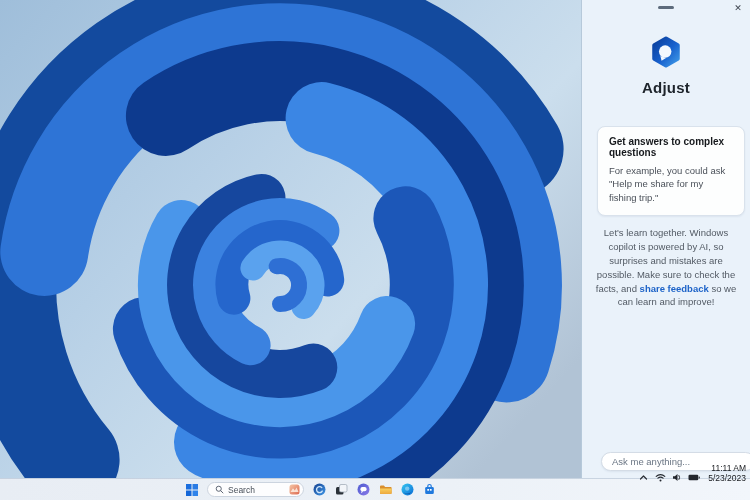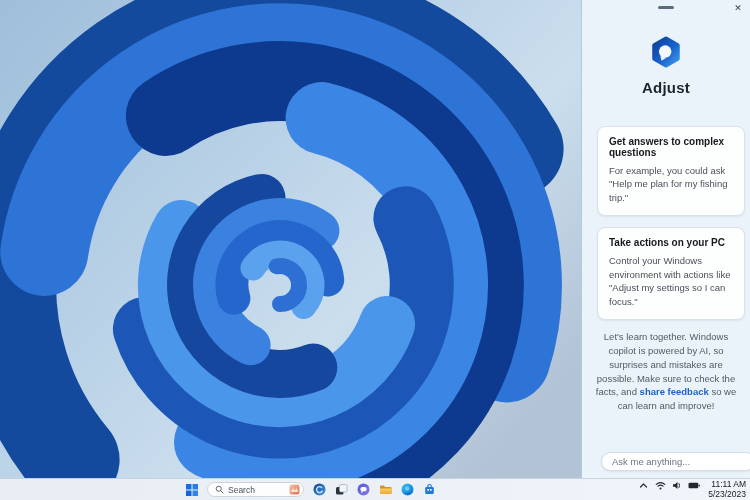--- a/index.html
+++ b/index.html
@@ -43,22 +43,22 @@
     background:linear-gradient(90deg,#e8edf4 0%, #ecf1f7 60%, #f2f6fb 100%);
     border-top:1px solid rgba(170,185,205,.55); }
   .apps { position:absolute; left:185px; top:0; bottom:0; display:flex;
     align-items:center; gap:9px; }
   .tb-icon { width:13px; height:13px; display:flex; align-items:center;
     justify-content:center; cursor:pointer; }
   .search-pill { width:97px; height:15px; border-radius:8px; background:#fdfdfe;
     border:1px solid #ccd4df; display:flex; align-items:center; gap:4px;
     padding:0 3px 0 7px; cursor:pointer; }
   .search-label { flex:1; font-size:8.5px; color:#49505a; }
-  .tray { position:absolute; right:4px; top:0; bottom:4px; display:flex;
-    align-items:flex-start; gap:5px; }
+  .tray { position:absolute; right:4px; top:0; bottom:17px; display:flex;
+    align-items:flex-end; gap:5px; }
   .tray .tb-icon { width:12px; height:12px; }
   .clock { margin-left:3px; text-align:right; font-size:8.5px; line-height:1.2;
     color:#16191d; cursor:pointer; }
 </style>
 </head>
 <body>
 
 <div id="screen">
 
   <div id="desktop">
@@ -103,25 +103,21 @@
       <polygon points="20,3 34.7,11.5 34.7,28.5 20,37 5.3,28.5 5.3,11.5" fill="url(#cplg)" stroke="url(#cplg)" stroke-width="5" stroke-linejoin="round"></polygon>
       <circle cx="19" cy="19.5" r="7.8" fill="#f4f9fe"></circle>
       <path d="M13,25 L20,27.5 L14.5,31 Z" fill="#f4f9fe"></path>
     </svg>
 
     <div class="panel-title">Adjust</div>
 
     <div class="cards">
       <div class="card">
         <div class="card-title">Get answers to complex questions</div>
-        <div class="card-body">For example, you could ask "Help me plan for my fishing trip."</div>
-      </div>
-      <div class="card">
-        <div class="card-title">Take actions on your PC</div>
-        <div class="card-body">Control your Windows environment with actions like "Adjust my settings so I can focus."</div>
+        <div class="card-body">For example, you could ask "Help me share for my fishing trip."</div>
       </div>
     </div>
 
     <p class="disclaimer"><span>Let's learn together. Windows copilot is powered by AI, so surprises and mistakes are possible. Make sure to check the facts, and </span><a>share feedback</a><span> so we can learn and improve!</span></p>
 
     <div class="input-row">
       <svg width="17" height="17" viewBox="0 0 17 17">
         <defs>
           <linearGradient id="askg" x1="0" y1="0" x2="1" y2="1">
             <stop offset="0%" stop-color="#1f52c9"></stop>

